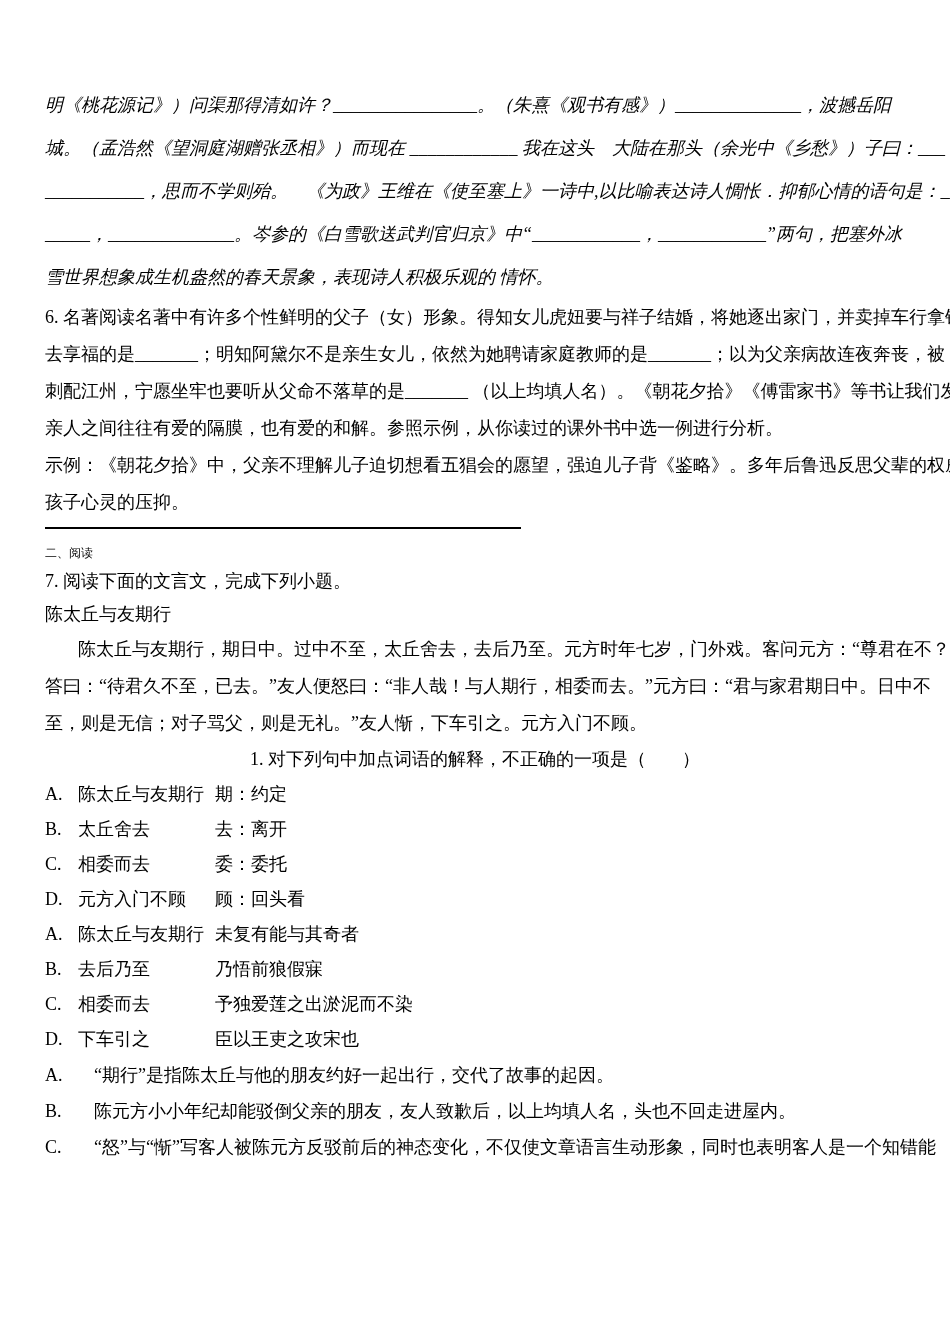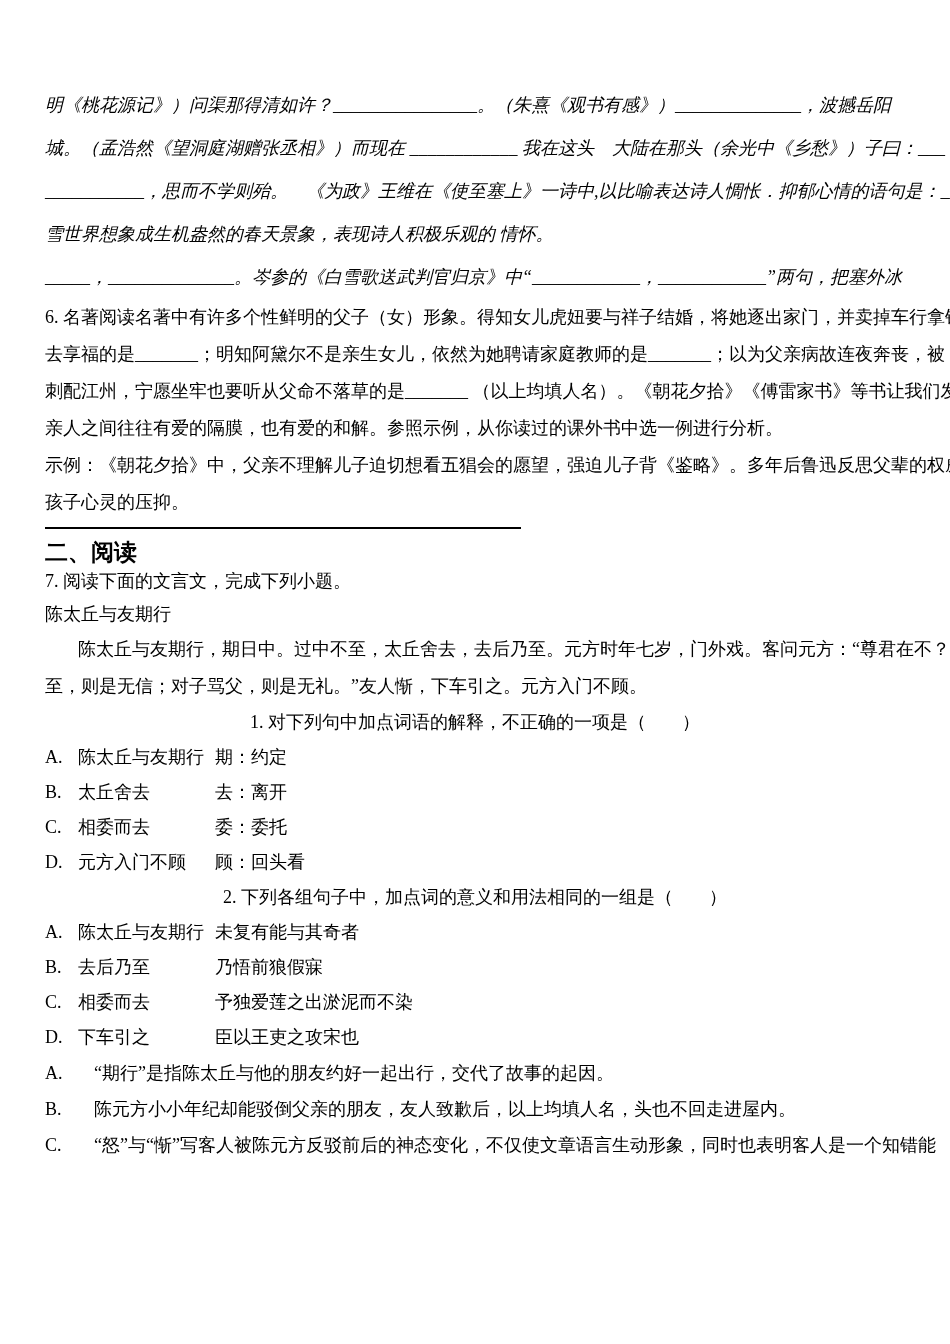--- a/index.html
+++ b/index.html
@@ -14,21 +14,21 @@
   .line { white-space: nowrap; }
   .sec-fill .line { line-height: 43px; font-style: italic; }
   .q6 .line { line-height: 37px; }
   .answer-rule {
     margin-top: 6px;
     width: 476px; height: 0;
     border-bottom: 2px solid #000;
   }
   .sec-title {
     margin: 12px 0 0 0;
-    font-size: 23px; font-weight: bold;
+    font-size: 12px; font-weight: normal;
     line-height: 24px;
   }
   .q7-intro { line-height: 33px; white-space: nowrap; }
   .passage-title { line-height: 33px; white-space: nowrap; }
   .passage .p-line { line-height: 37px; white-space: nowrap; }
   .passage .indent { padding-left: 33px; }
   .stem { line-height: 35px; white-space: nowrap; text-align: center; }
   .opt-row { position: relative; height: 35px; line-height: 35px; white-space: nowrap; }
   .opt-row .opt-label  { position: absolute; left: 0; }
   .opt-row .opt-phrase { position: absolute; left: 33px; }
@@ -39,22 +39,22 @@
 </style>
 </head>
 <body>
 
 <div class="page">
 
   <section class="sec-fill">
     <div class="line">明《桃花源记》）问渠那得清如许？________________。（朱熹《观书有感》）______________，波撼岳阳</div>
     <div class="line">城。（孟浩然《望洞庭湖赠张丞相》）而现在 ____________ 我在这头　大陆在那头（余光中《乡愁》）子曰：___</div>
     <div class="line">___________，思而不学则殆。　《为政》王维在《使至塞上》一诗中,以比喻表达诗人惆怅．抑郁心情的语句是：___</div>
+    <div class="line">_____，______________。岑参的《白雪歌送武判官归京》中“____________，____________”两句，把塞外冰</div>
     <div class="line">雪世界想象成生机盎然的春天景象，表现诗人积极乐观的 情怀。</div>
-    <div class="line">_____，______________。岑参的《白雪歌送武判官归京》中“____________，____________”两句，把塞外冰</div>
   </section>
 
   <section class="q6">
     <div class="line">6. 名著阅读名著中有许多个性鲜明的父子（女）形象。得知女儿虎妞要与祥子结婚，将她逐出家门，并卖掉车行拿钱</div>
     <div class="line">去享福的是_______；明知阿黛尔不是亲生女儿，依然为她聘请家庭教师的是_______；以为父亲病故连夜奔丧，被</div>
     <div class="line">刺配江州，宁愿坐牢也要听从父命不落草的是_______ （以上均填人名）。《朝花夕拾》《傅雷家书》等书让我们发现，</div>
     <div class="line">亲人之间往往有爱的隔膜，也有爱的和解。参照示例，从你读过的课外书中选一例进行分析。</div>
     <div class="line">示例：《朝花夕拾》中，父亲不理解儿子迫切想看五猖会的愿望，强迫儿子背《鉴略》。多年后鲁迅反思父辈的权威带给</div>
     <div class="line">孩子心灵的压抑。</div>
   </section>
@@ -62,20 +62,21 @@
   <div class="answer-rule"></div>
 
   <h2 class="sec-title">二、阅读</h2>
 
   <div class="q7-intro">7. 阅读下面的文言文，完成下列小题。</div>
 
   <div class="passage-title">陈太丘与友期行</div>
 
   <div class="passage">
     <div class="p-line indent">陈太丘与友期行，期日中。过中不至，太丘舍去，去后乃至。元方时年七岁，门外戏。客问元方：“尊君在不？”</div>
+    <div class="p-line">答曰：“待君久不至，已去。”友人便怒曰：“非人哉！与人期行，相委而去。”元方曰：“君与家君期日中。日中不</div>
     <div class="p-line">至，则是无信；对子骂父，则是无礼。”友人惭，下车引之。元方入门不顾。</div>
   </div>
 
   <div class="stem">1. 对下列句中加点词语的解释，不正确的一项是（　　）</div>
   <div class="opt-row">
     <span class="opt-label">A.</span>
     <span class="opt-phrase">陈太丘与友期行</span>
     <span class="opt-gloss">期：约定</span>
   </div>
   <div class="opt-row">
@@ -87,21 +88,20 @@
     <span class="opt-label">C.</span>
     <span class="opt-phrase">相委而去</span>
     <span class="opt-gloss">委：委托</span>
   </div>
   <div class="opt-row">
     <span class="opt-label">D.</span>
     <span class="opt-phrase">元方入门不顾</span>
     <span class="opt-gloss">顾：回头看</span>
   </div>
 
-  <div class="stem">2. 下列各组句子中，加点词的意义和用法相同的一组是（　　）</div>
   <div class="opt-row">
     <span class="opt-label">A.</span>
     <span class="opt-phrase">陈太丘与友期行</span>
     <span class="opt-gloss">未复有能与其奇者</span>
   </div>
   <div class="opt-row">
     <span class="opt-label">B.</span>
     <span class="opt-phrase">去后乃至</span>
     <span class="opt-gloss">乃悟前狼假寐</span>
   </div>

